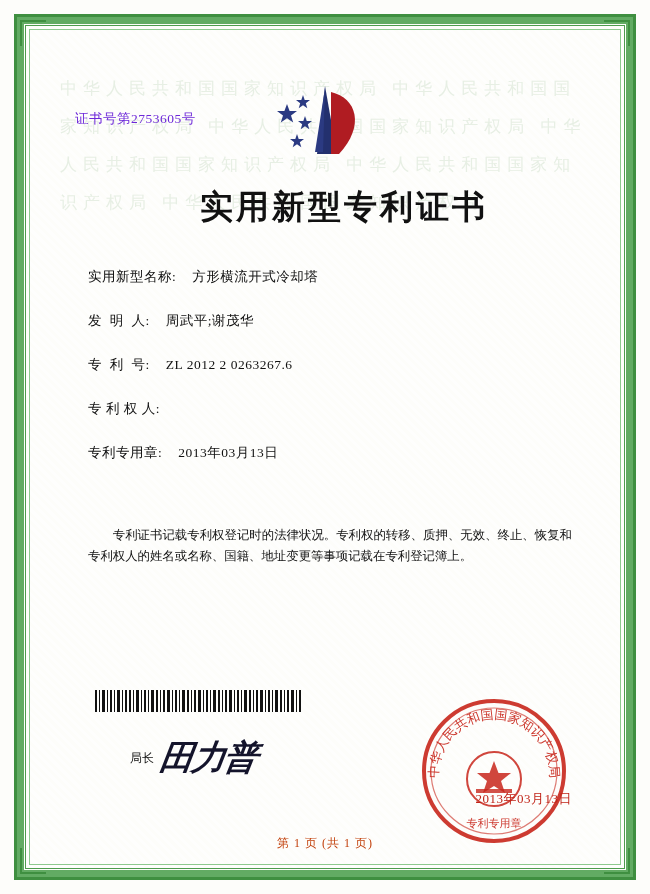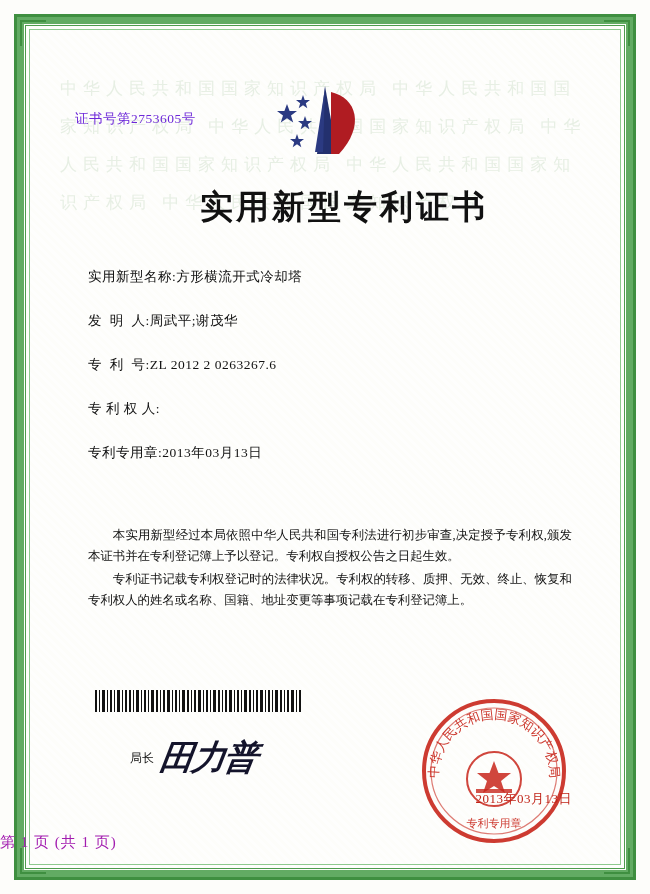--- a/index.html
+++ b/index.html
@@ -140,20 +140,21 @@
     left: 88px;
     top: 268px;
     right: 70px;
   }
   .field-row {
     display: flex;
     align-items: baseline;
     margin-bottom: 26px;
     font-size: 13.5px;
     color: #111;
+    gap: 16px;
   }
   .field-label {
     white-space: pre;
     letter-spacing: 0.5px;
   }
   .field-value {
     letter-spacing: 0.5px;
   }
 
   
@@ -220,22 +221,23 @@
     color: #c02418;
     letter-spacing: 0.5px;
   }
 
   
   .page-footer {
     position: absolute;
     left: 0;
     right: 0;
     bottom: 42px;
-    font-size: 15px;
-    color: #a21caf;
+    text-align: center;
+    font-size: 12px;
+    color: #c2410c;
     letter-spacing: 1px;
   }
 </style>
 </head>
 <body>
 
 <div class="certificate">
 
   <div class="border-outer"></div>
   <div class="border-pattern"></div>
@@ -283,21 +285,20 @@
     <div class="field-row">
       <span class="field-label">专 利 权 人:</span>
     </div>
     <div class="field-row">
       <span class="field-label">专利专用章:</span>
       <span class="field-value">2013年03月13日</span>
     </div>
   </div>
 
   <div class="paragraphs">
-    <p>本实用新型经过本局依照中华人民共和国专利法进行初步审查,决定授予专利权,颁发本证书并在专利登记簿上予以登记。专利权自授权公告之日起生效。</p>
     <p>专利证书记载专利权登记时的法律状况。专利权的转移、质押、无效、终止、恢复和专利权人的姓名或名称、国籍、地址变更等事项记载在专利登记簿上。</p>
   </div>
 
   <div class="barcode">
     <svg viewBox="0 0 210 22" width="210" height="22" aria-hidden="true">
       <g fill="#111">
         <rect x="0" y="0" width="2" height="22"></rect>
           <rect x="4" y="0" width="1" height="22"></rect>
         <rect x="7" y="0" width="3" height="22"></rect>
           <rect x="12" y="0" width="1" height="22"></rect>

